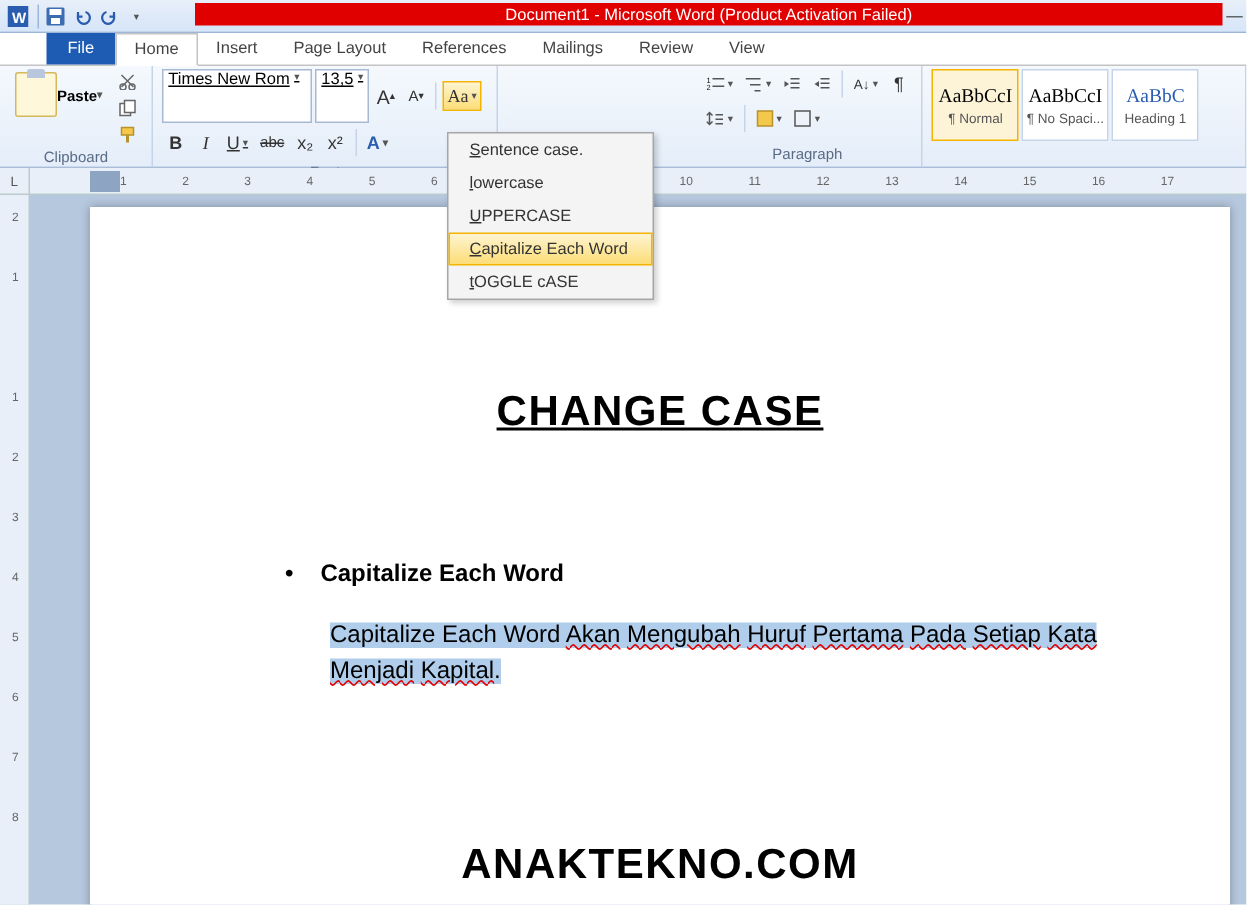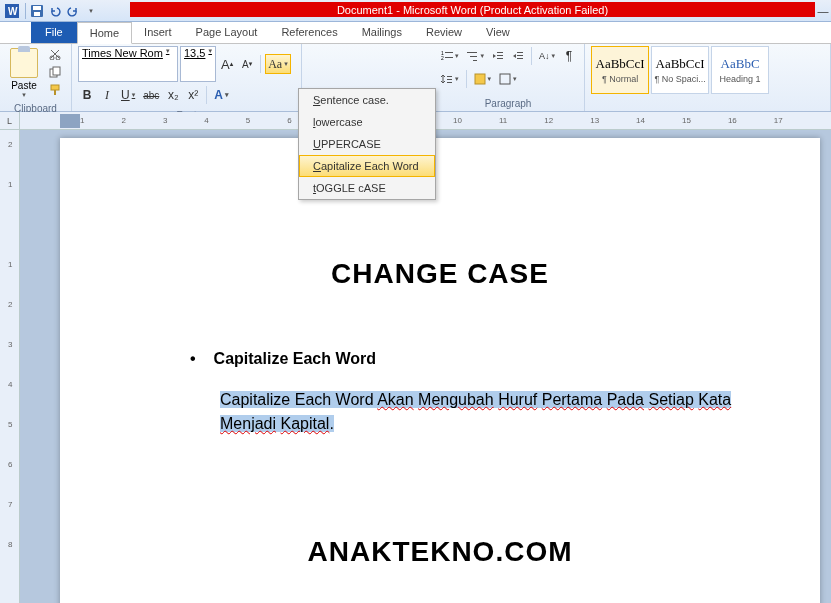--- a/index.html
+++ b/index.html
@@ -11,21 +11,21 @@
 .winbtns { position:absolute; right:0; top:0; display:flex; }
 .winbtn { width:16px; height:22px; display:flex; align-items:center; justify-content:center; color:#333; }
 .tabs { height:22px; background:#fff; display:flex; border-bottom:1px solid #c4c4c4;padding-left:31px; }
 .tab { padding:4px 12px; font-size:11px; color:#444; }
 .tab.file { background:#1e5cb3; color:#fff; padding:4px 14px; }
 .tab.active { border:1px solid #c4c4c4; border-bottom:1px solid #fff; background:#fff; margin-bottom:-1px; }
 .ribbon { height:68px; background:linear-gradient(#f5f9fd,#e4edf9); border-bottom:1px solid #a9bdd9; display:flex; }
 .group { border-right:1px solid #c5d4e8; padding:2px 6px 0 6px; display:flex; flex-direction:column; position:relative; }
 .group-label { font-size:10px; color:#5a6b85; text-align:center; padding:2px 0; }
 .group-body { flex:1; display:flex; align-items:flex-start; }
-.clipboard .paste { display:flex; flex-direction:column; align-items:center; padding:2px 4px; }
+.clipboard .paste { display:flex; align-items:center; padding:2px 4px;font-weight:bold; }
 .paste-icon { width:28px; height:30px; background:#fff7d9; border:1px solid #d6b85c; border-radius:2px; position:relative; }
 .paste-icon::before { content:""; position:absolute; top:-3px; left:7px; width:12px; height:6px; background:#b8c7de; border-radius:2px 2px 0 0; }
 .small-btns { display:flex; flex-direction:column; margin-left:3px; gap:2px; }
 .small-btn { width:20px; height:16px; display:flex; align-items:center; justify-content:center; }
 .font-row { display:flex; align-items:center; gap:2px; margin-bottom:3px; }
 .combo { background:#fff; border:1px solid #a8b9d4; height:36px; display:flex; align-items:flex-start; padding:0 3px; font-size:11px;text-decoration:underline; }
 .combo .arrow { margin-left:3px; font-size:7px; color:#555; }
 .btn { height:20px; min-width:18px; padding:0 2px; display:flex; align-items:center; justify-content:center; font-size:12px; color:#333; border:1px solid transparent; }
 .btn.active { border:1px solid #f4b400; background:linear-gradient(#fef4d1,#fcdd76); }
 .btn.split::after { content:"▾"; font-size:7px; margin-left:2px; color:#555; }
@@ -41,21 +41,21 @@
 .dd-item.hover { background:linear-gradient(#fef4d1,#fcdd76); border:1px solid #f4b400; padding:4px 13px; }
 .underline-letter { text-decoration:underline; }
 .ruler-area { display:flex; background:#d8e4f2; }
 .hruler-wrap { flex:1; }
 .hruler { height:18px; background:#e8eff9; border-bottom:1px solid #bcc; position:relative; font-size:8px; color:#666; display:flex; align-items:center; padding-left:40px; }
 .hruler .dark { position:absolute; left:40px; width:20px; height:14px; background:#8da4c2; top:2px; }
 .doc-area { display:flex; background:#b6c8de; height:493px; }
 .vruler2 { width:20px; background:#e8eff9; border-right:1px solid #bcc; position:relative; }
 .vruler2 .tick { position:absolute; left:8px; font-size:8px; color:#666; }
 .page { background:#fff; margin-left:40px; margin-top:8px; width:760px; height:520px; box-shadow:0 0 6px rgba(0,0,0,0.3); padding:120px 80px 0 80px; font-family:"Times New Roman",serif; color:#000; }
-.doc-title { text-align:center; font-size:28px; font-weight:bold; margin-bottom:60px; letter-spacing:1px; }
+.doc-title { text-align:center; font-size:28px; font-weight:bold; text-decoration:underline; margin-bottom:84px; letter-spacing:1px; }
 .bullet-line { font-size:16px; font-weight:bold; margin-left:50px; margin-bottom:20px; }
 .bullet-line::before { content:"•"; margin-right:18px; }
 .body-text { font-size:16px; margin-left:80px; line-height:1.5; }
 .highlight { background:#b0cdec; }
 .wavy { text-decoration:underline wavy #e00000; text-decoration-thickness:1px; }
 .watermark { text-align:center; font-size:28px; font-weight:bold; margin-top:100px; letter-spacing:1px; }
 .corner { width:20px; height:18px; background:#e8eff9; border-right:1px solid #bcc; border-bottom:1px solid #bcc; display:flex; align-items:center; justify-content:center; font-size:9px; color:#555; }
 svg { display:block; }
 </style>
 </head>

